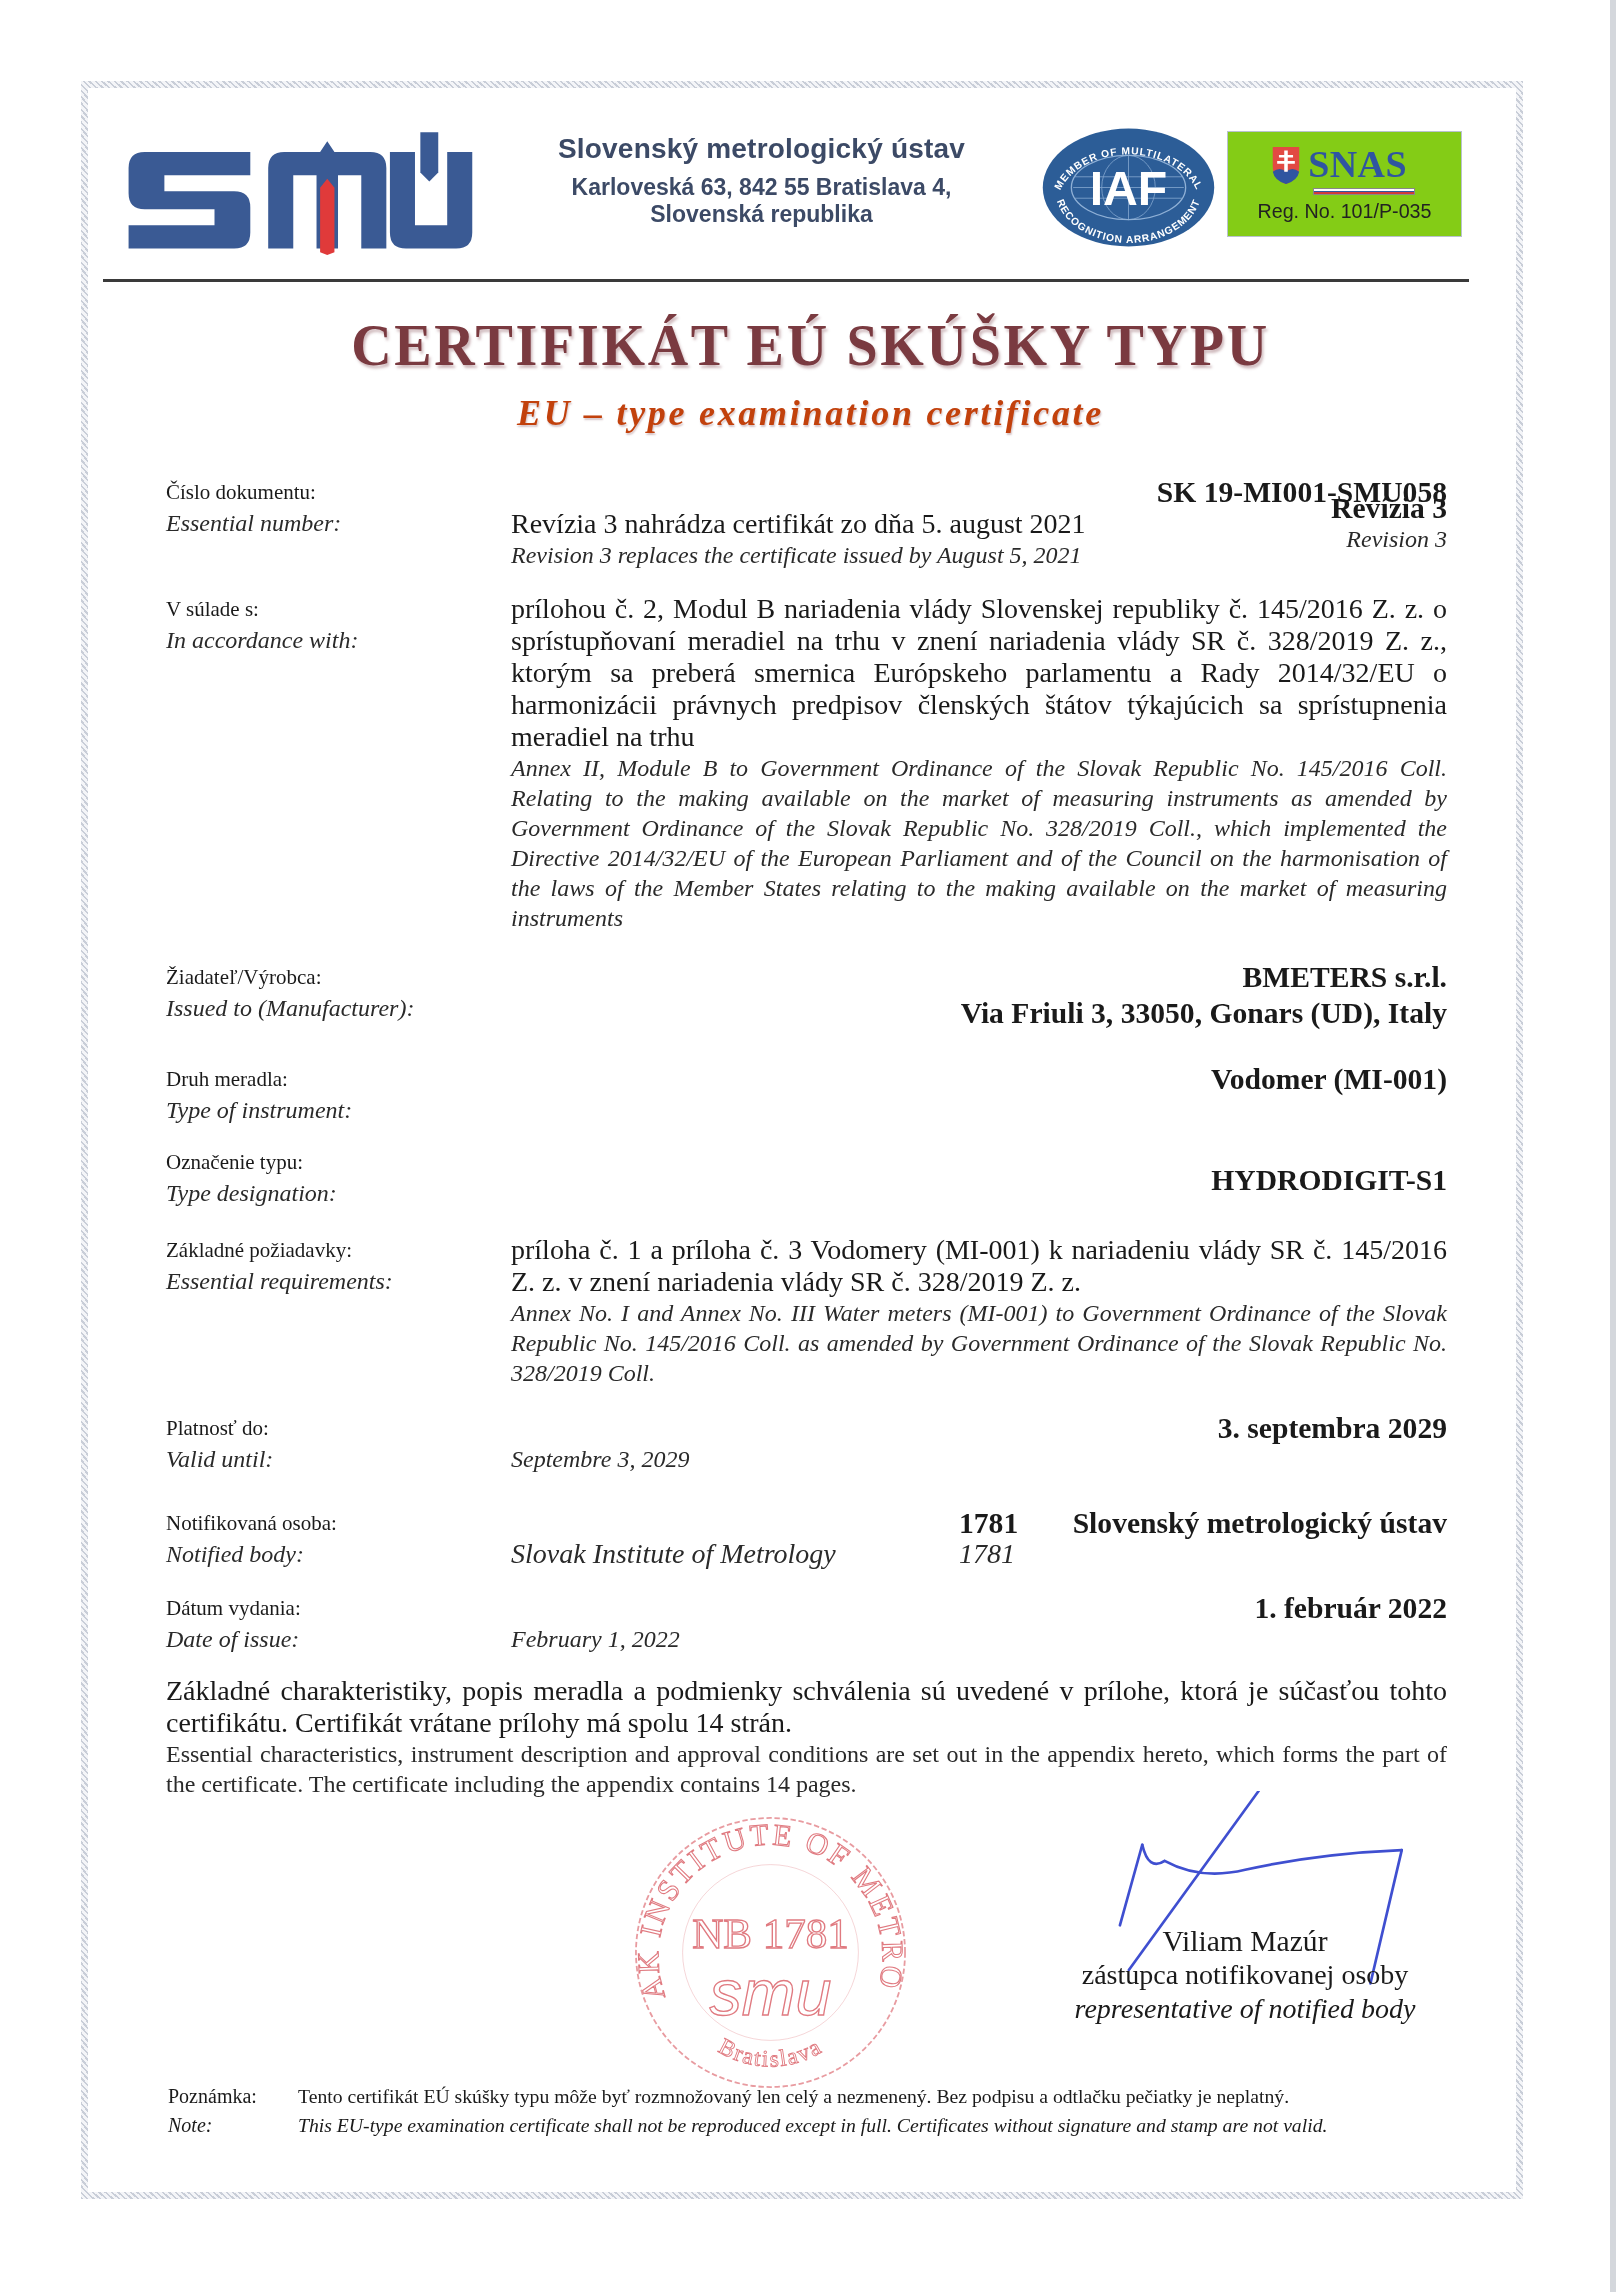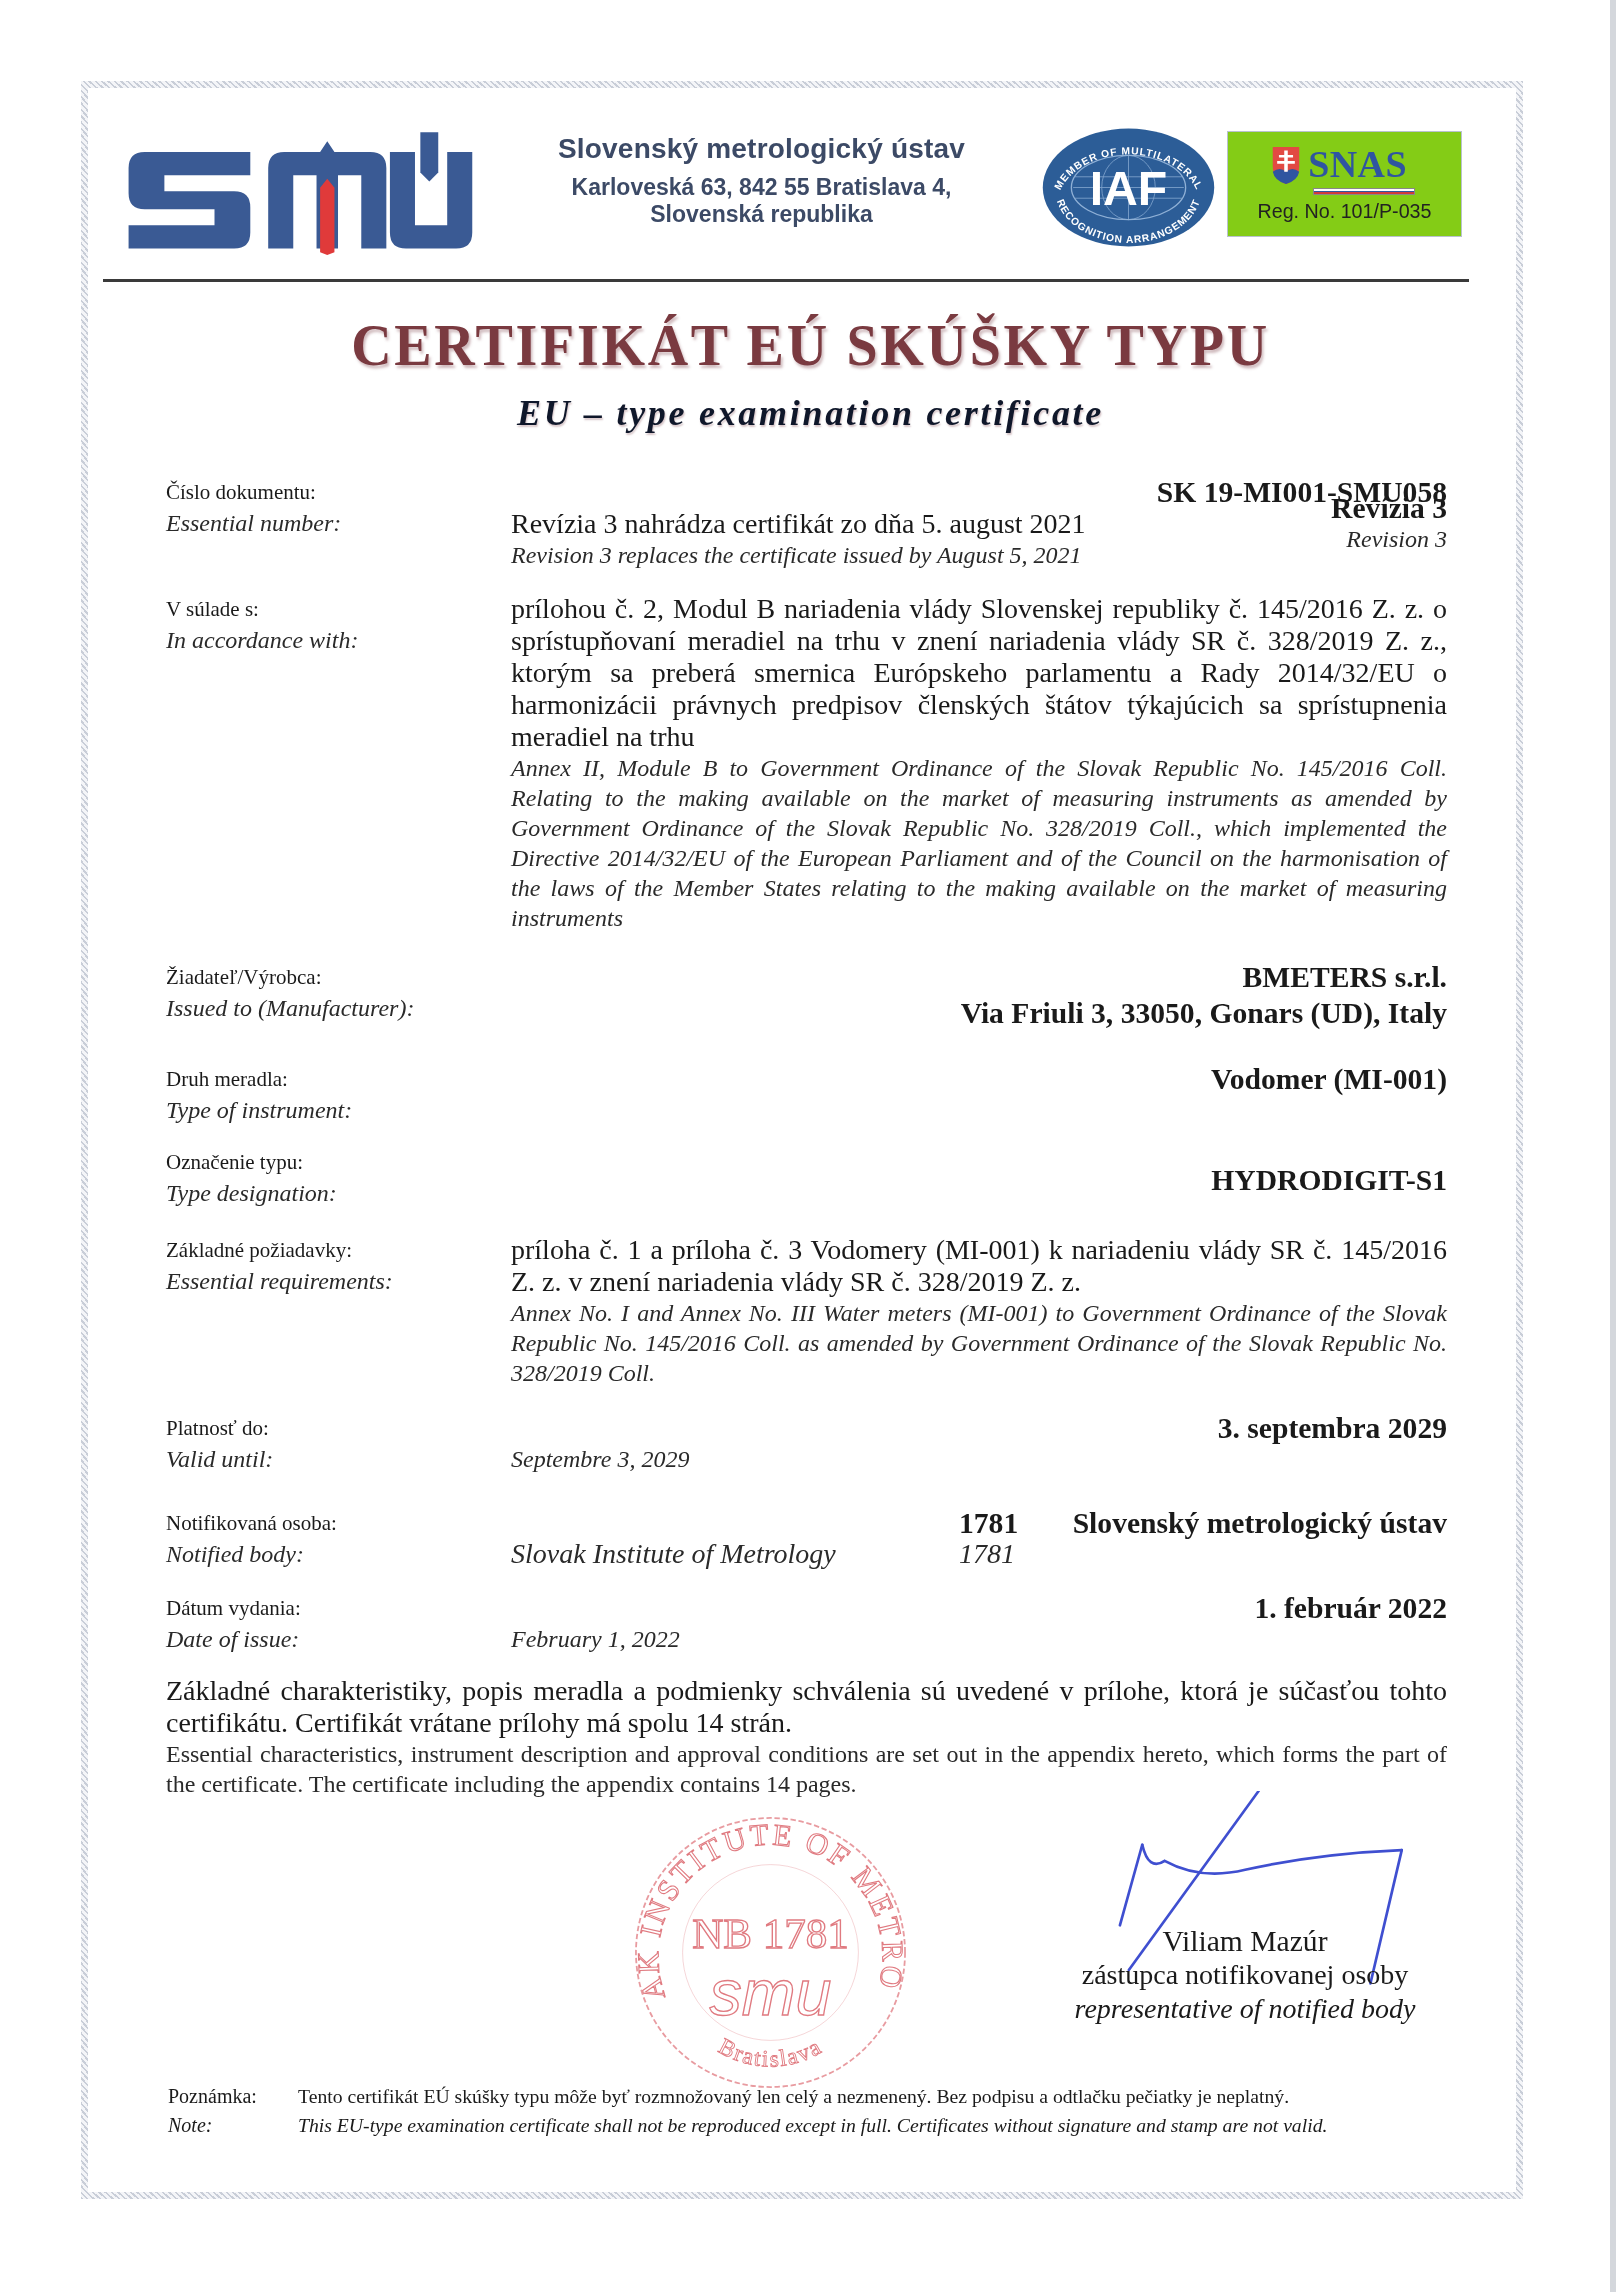--- a/index.html
+++ b/index.html
@@ -31,21 +31,21 @@
     background: linear-gradient(#ffffff 0 33%, #2f55a0 33% 66%, #d23a3a 66% 100%); border: 0.9px solid #888; }
   .snas-reg { position: absolute; left: 0; right: 0; top: 68px; text-align: center;
     font-family: "Liberation Sans", sans-serif; font-size: 19.7px; color: #222; }
   .header-rule { position: absolute; left: 103px; top: 279px; width: 1366px; height: 2.7px; background: #3a3a3a; }
 
   
   .title { position: absolute; left: 0; width: 1621px; top: 313px; text-align: center;
     font-family: "Liberation Serif", serif; font-weight: bold; font-size: 56px; color: #7a3a40;
     letter-spacing: 2.7px; text-shadow: 1.8px 2.7px 2.7px rgba(120,60,70,.35); transform: scaleY(1.05); }
   .subtitle { position: absolute; left: 0; width: 1621px; top: 392px; text-align: center;
-    font-family: "Liberation Serif", serif; font-style: italic; font-weight: bold; font-size: 36px; color: #0f172a;
+    font-family: "Liberation Serif", serif; font-style: italic; font-weight: bold; font-size: 36px; color: #c2410c;
     letter-spacing: 2.7px; text-shadow: 0.9px 1.8px 1.8px rgba(120,60,70,.3); }
 
   
   .field { position: absolute; left: 166px; width: 1281px; }
   .lab-sk { position: absolute; left: 0; top: 0; font-size: 21px; color: #1a1a1a; line-height: 32px; white-space: nowrap; }
   .lab-en { position: absolute; left: 0; top: 34px; font-size: 24px; font-style: italic; color: #2a2a2a; line-height: 27px; white-space: nowrap; }
   .val { position: absolute; left: 345px; right: 0; top: 0; }
   .v-bold { font-size: 29.6px; font-weight: bold; line-height: 32px; text-align: right; }
   .v-norm { font-size: 28px; line-height: 32px; }
   .v-it { font-size: 24px; font-style: italic; line-height: 30px; color: #2a2a2a; }

